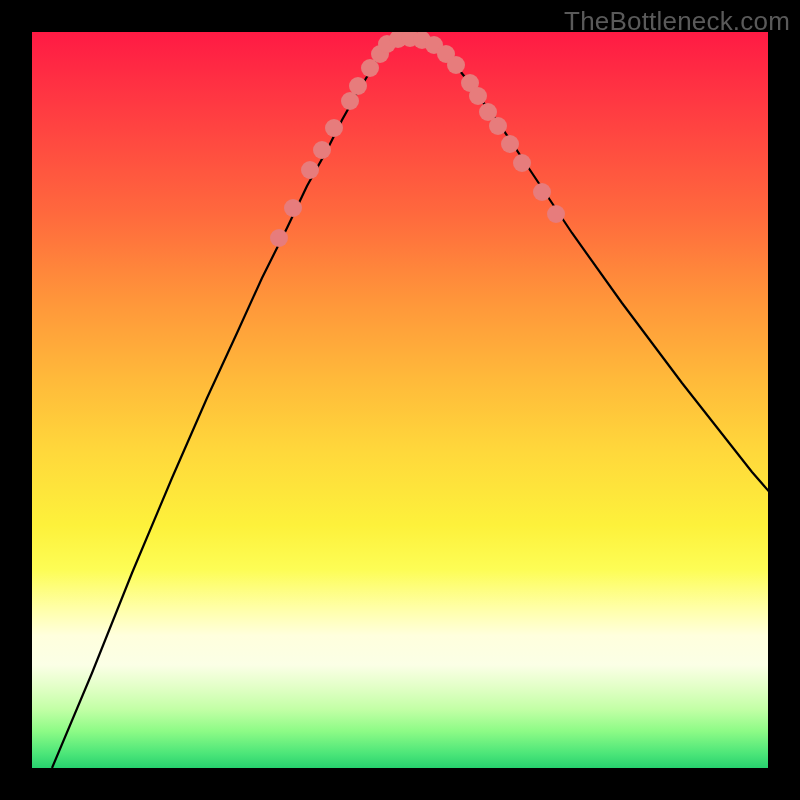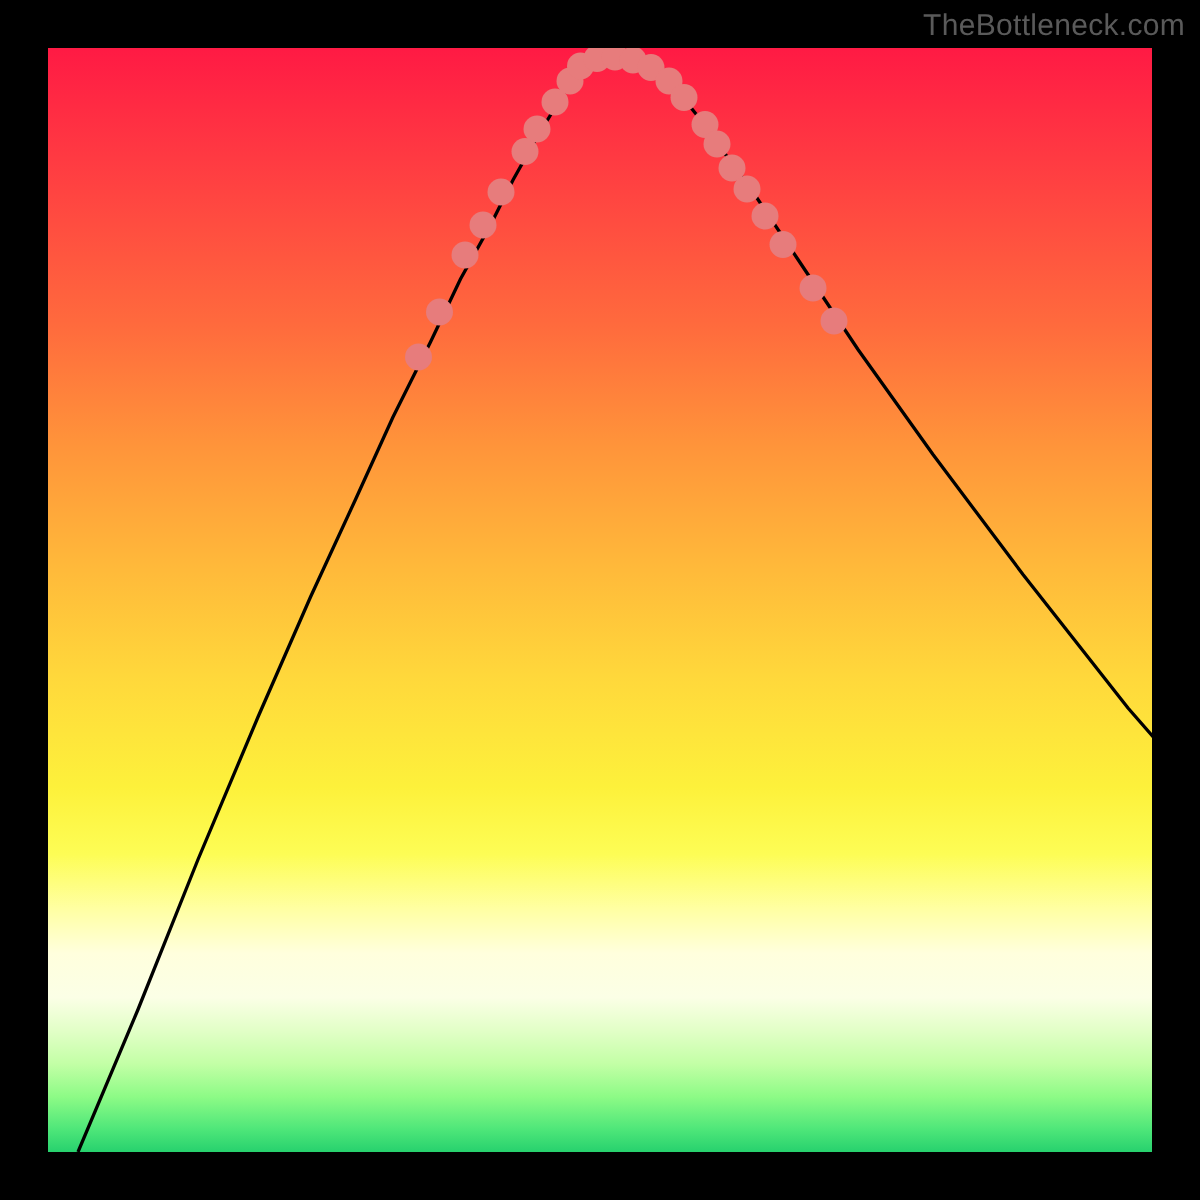--- a/index.html
+++ b/index.html
@@ -61,21 +61,21 @@
   }
   .marker {
     fill: #e77c7c;
     stroke: none;
   }
   .attribution {
     position: absolute;
     top: 6px;
     right: 10px;
     color: #5a5a5a;
-    font-size: 20px;
+    font-size: 26px;
     font-weight: 500;
     letter-spacing: 0.2px;
     user-select: none;
   }
 </style>
 </head>
 <body>
 
 <div class="frame">
 

